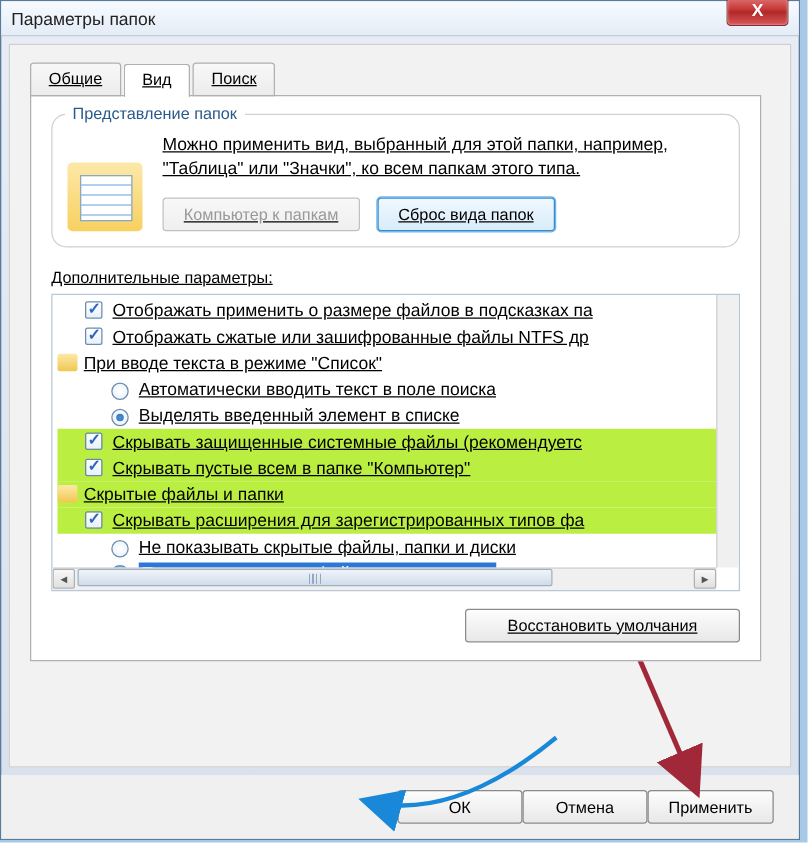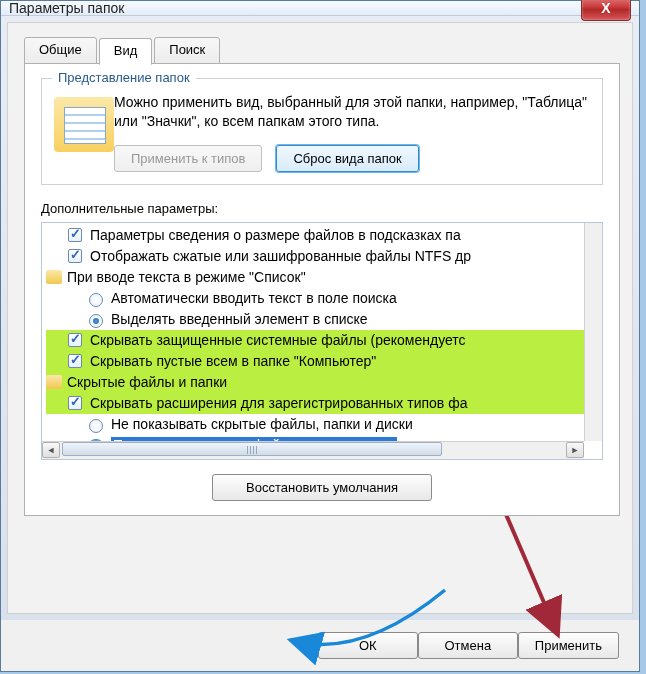--- a/index.html
+++ b/index.html
@@ -17,21 +17,21 @@
     position: absolute;
     left: 0; top: 0;
     width: 640px;
     height: 672px;
     background: linear-gradient(#e8edf5, #d8e0ec);
     border: 1px solid #5a7a9a;
     display: flex;
     flex-direction: column;
   }
   .titlebar {
-    height: 15px;
+    height: 28px;
     background: linear-gradient(#f7fbff, #e4ecf7);
     border-bottom: 1px solid #c0ccd8;
     display: flex;
     align-items: center;
     padding: 0 8px;
     position: relative;
   }
   .titlebar-text { font-size: 14px; color: #222; }
   .close-btn {
     position: absolute;
@@ -43,25 +43,26 @@
     border-radius: 0 0 4px 4px;
     color: #fff;
     font-weight: bold;
     font-size: 14px;
     text-align: center;
     line-height: 22px;
     box-shadow: inset 0 0 2px rgba(255,255,255,0.6);
   }
   .content {
     flex: 1;
-    padding: 14px 12px 12px 16px;
+    padding: 14px 23px 12px 16px;
     background: #f2f2f2;
     margin: 6px;
     border: 1px solid #d0d0d0;
     position: relative;
+    text-decoration: underline;
   }
   .tabs {
     display: flex;
     gap: 0;
     margin-bottom: -1px;
     position: relative;
     z-index: 2;
   }
   .tab {
     padding: 4px 14px 5px 14px;
@@ -83,37 +84,38 @@
   }
   .tabpanel {
     border: 1px solid #b0b0b0;
     background: #fff;
     padding: 14px 16px;
     position: relative;
     z-index: 1;
   }
   .groupbox {
     border: 1px solid #d0d0d0;
-    border-radius: 0;
+    border-radius: 12px;
     padding: 14px 12px 12px 12px;
     margin-bottom: 16px;
     position: relative;
   }
   .groupbox-title {
     position: absolute;
     top: -9px;
     left: 10px;
     background: #fff;
     padding: 0 6px;
     font-size: 13px;
     color: #2a5a8a;
   }
   .folder-repr {
     display: flex;
-    align-items: flex-start;
+    gap: 16px;
+    align-items: flex-end;
   }
   .folder-icon-big {
     width: 60px; height: 55px;
     flex-shrink: 0;
     background: linear-gradient(#fce8a8, #f8d060);
     border-radius: 4px;
     position: relative;
     margin-top: 4px;
   }
   .folder-icon-big::before {
@@ -240,21 +242,21 @@
     transform: translateX(-50%);
     background: repeating-linear-gradient(90deg,#90a8c0 0,#90a8c0 1px,transparent 1px,transparent 3px);
   }
   .scrollbar-v {
     position: absolute;
     right: 0; top: 0; bottom: 18px;
     width: 18px;
     background: #f0f0f0;
     border-left: 1px solid #d0d0d0;
   }
-  .restore-row { display: flex; justify-content: center; margin-top: 14px; }
+  .restore-row { display: flex; justify-content: flex-end; margin-top: 14px; }
   .dialog-buttons {
     display: flex;
     justify-content: flex-end;
     padding: 12px 20px;
     background: #f0f0f0;
   }
   .dialog-buttons .btn { min-width: 100px; }
   
   .overlay {
     position: absolute;
@@ -280,34 +282,34 @@
 
     <div class="tabpanel">
 
       <div class="groupbox">
         <div class="groupbox-title">Представление папок</div>
         <div class="folder-repr">
           <div class="folder-icon-big"></div>
           <div class="repr-right">
             <div class="repr-text">Можно применить вид, выбранный для этой папки, например, "Таблица" или "Значки", ко всем папкам этого типа.</div>
             <div class="repr-buttons">
-              <button class="btn" disabled="">Применить к типов</button>
+              <button class="btn" disabled="">Компьютер к папкам</button>
               <button class="btn focus">Сброс вида папок</button>
             </div>
           </div>
         </div>
       </div>
 
       <div class="section-label">Дополнительные параметры:</div>
 
       <div class="tree-box">
         <div class="tree-inner" id="tree-inner">
             <div class="tree-row ind1">
               <input type="checkbox" class="cb" checked="" style="">
-              <span>Параметры сведения о размере файлов в подсказках па</span>
+              <span>Отображать применить о размере файлов в подсказках па</span>
             </div>
             <div class="tree-row ind1">
               <input type="checkbox" class="cb" checked="" style="">
               <span>Отображать сжатые или зашифрованные файлы NTFS др</span>
             </div>
             <div class="tree-row ind0">
               <div class="folder-small"></div>
               <span>При вводе текста в режиме "Список"</span>
             </div>
             <div class="tree-row ind2">

